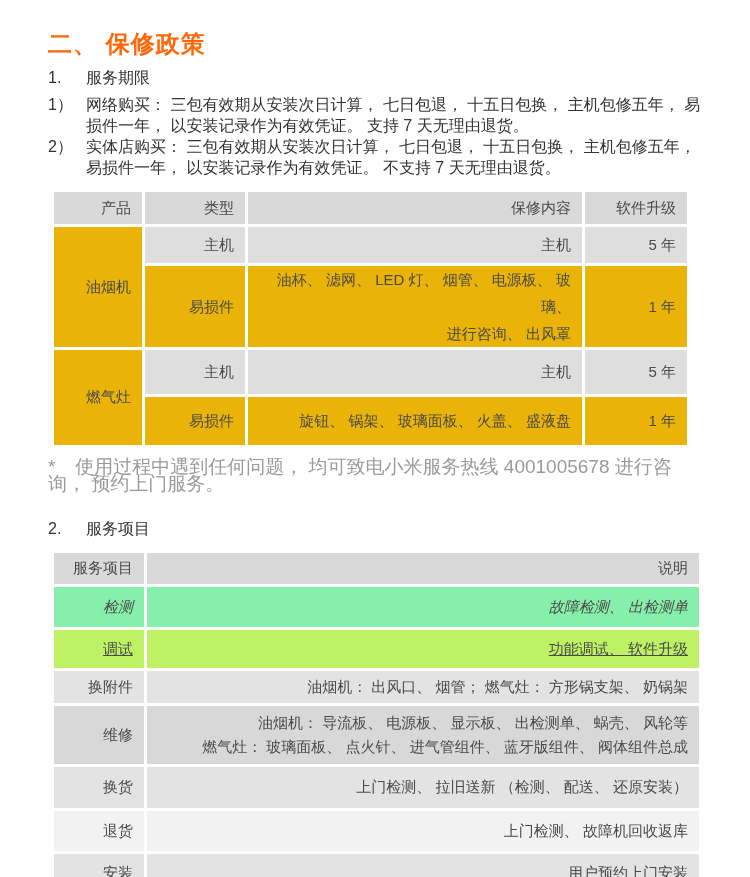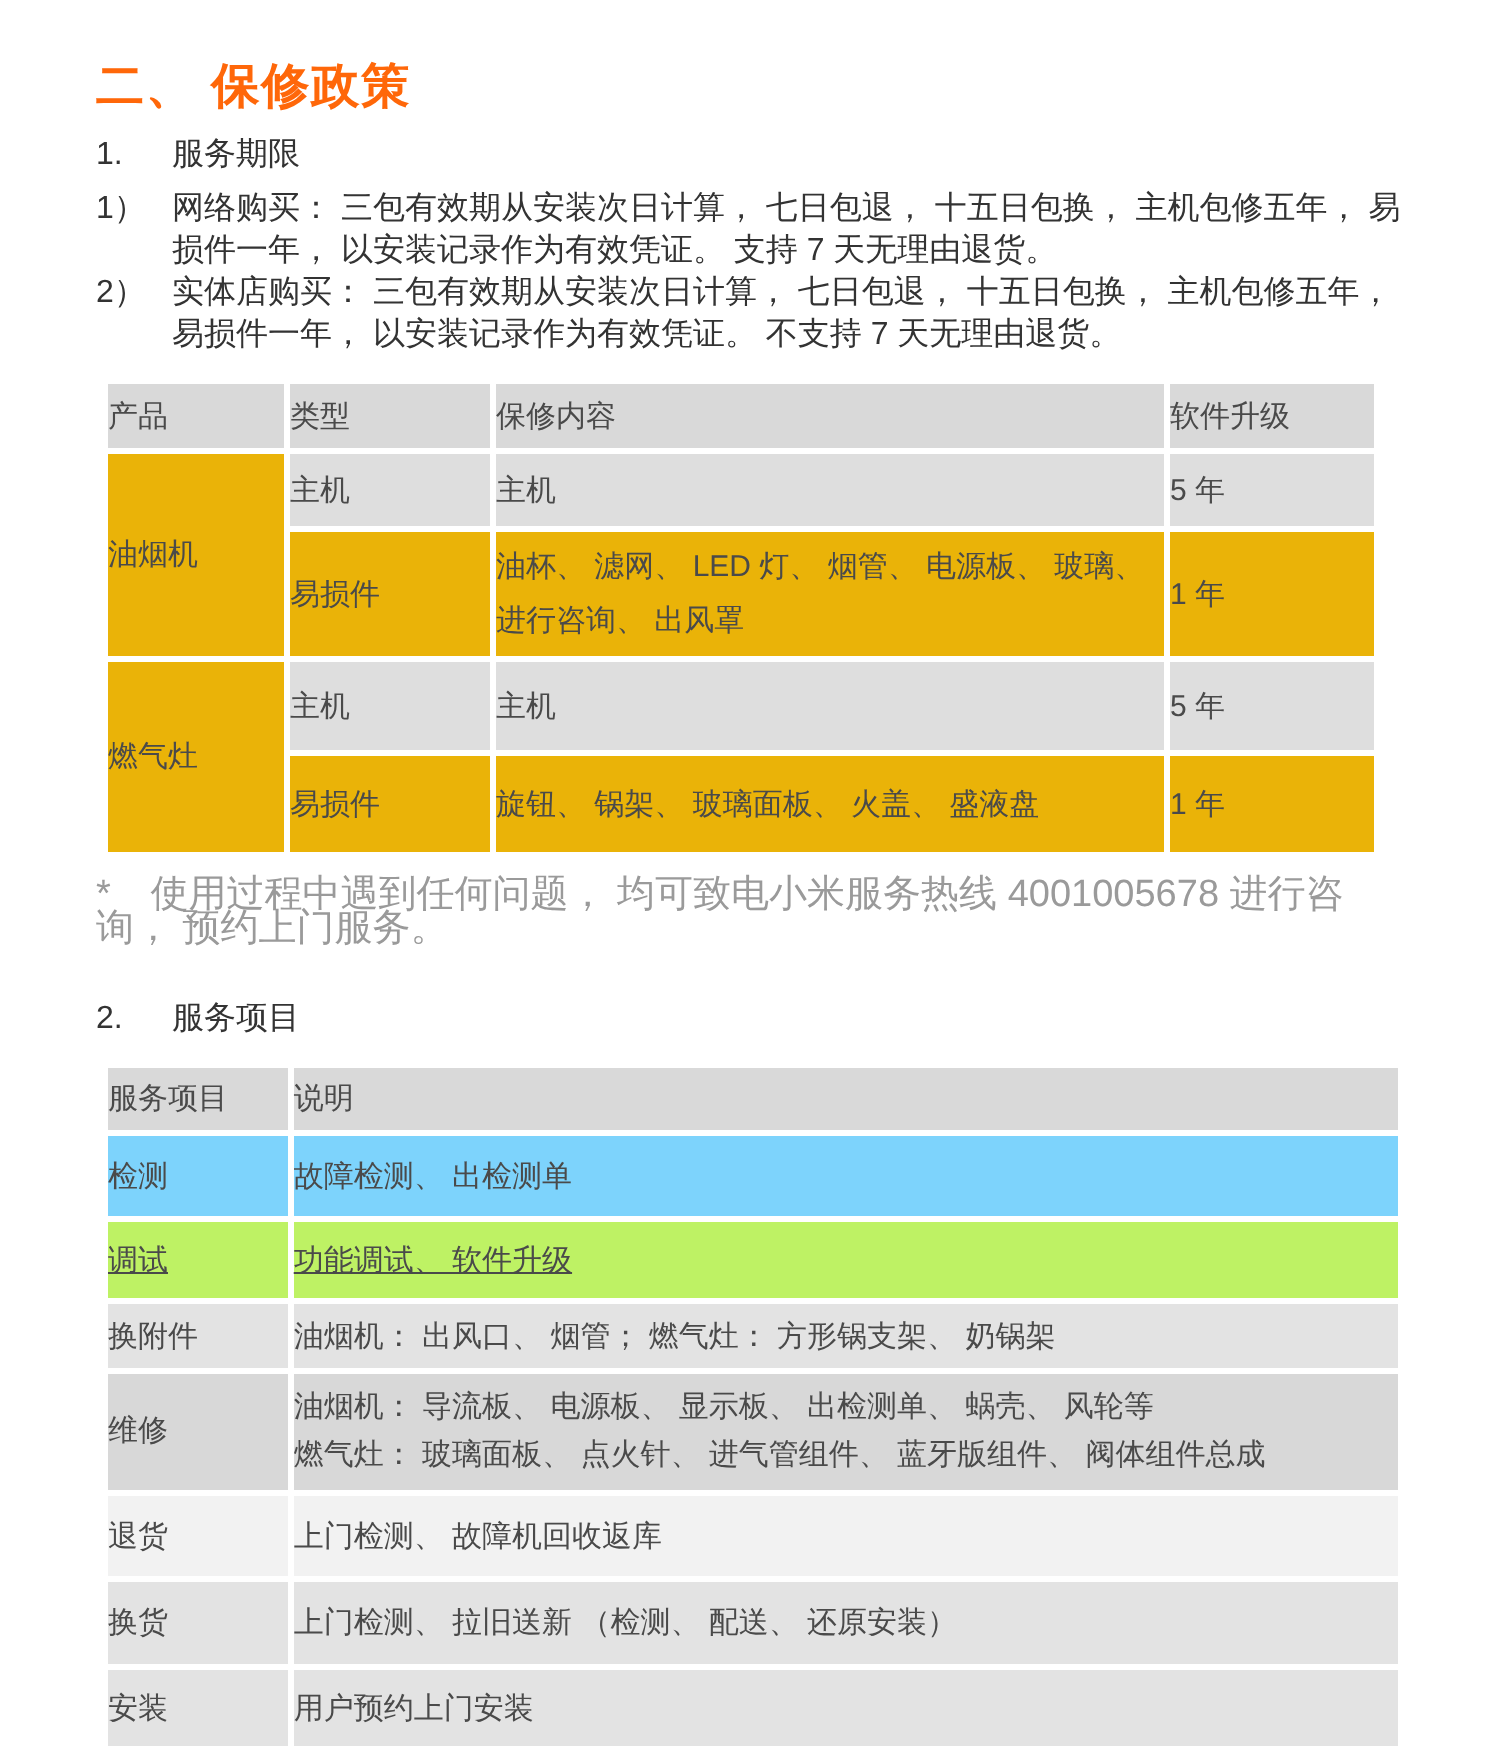--- a/index.html
+++ b/index.html
@@ -19,21 +19,21 @@
   .sec-heading {
     display: flex; font-size: 16px; line-height: 21px;
     color: #333333; margin: 0 0 6px 0; font-weight: 500;
   }
   .num-col { width: 38px; flex: 0 0 38px; }
 
   .para { display: flex; font-size: 16px; line-height: 21px; margin: 0; }
   .para .para-text { flex: 1; }
 
   table { border-collapse: separate; border-spacing: 3px; margin-left: 3px; }
-  td, th { text-align: left; vertical-align: middle; font-weight: 400; padding: 0 0; box-sizing: border-box; }
+  td, th { text-align: right; vertical-align: middle; font-weight: 400; padding: 0 11px; box-sizing: border-box; }
 
   
   .t1 { font-size: 15px; color: #4a4a4a; margin-top: 11px; }
   .t1 th { background: #d9d9d9; height: 32px; font-size: 15px; }
   .t1 col.c1 { width: 88px; }
   .t1 col.c2 { width: 100px; }
   .t1 col.c3 { width: 334px; }
   .t1 col.c4 { width: 102px; }
   .t1 .rdark  { background: #dedede; }
   .t1 .rlight { background: #eab308; }
@@ -48,21 +48,21 @@
   }
   .note .star { display: inline-block; width: 22px; }
 
   .sec2 { margin-top: 26px; }
 
   
   .t2 { font-size: 15px; color: #4a4a4a; margin-top: 11px; }
   .t2 th { background: #d9d9d9; height: 31px; font-size: 15px; }
   .t2 col.c1 { width: 90px; }
   .t2 col.c2 { width: 553px; }
-  .t2 .sr1 { background: #7dd3fc; height: 40px; }
+  .t2 .sr1 { background: #86efac; height: 40px; font-style: italic; }
   .t2 .sr2 { background: #bef264; height: 38px; text-decoration: underline; }
   .t2 .sr3 { background: #e3e3e3; height: 32px; }
   .t2 .sr4 { background: #d8d8d8; height: 58px; line-height: 24px; }
   .t2 .sr5 { background: #e3e3e3; height: 41px; }
   .t2 .sr6 { background: #f2f2f2; height: 40px; }
   .t2 .sr7 { background: #e3e3e3; height: 38px; }
 </style>
 </head>
 <body>
 
@@ -160,26 +160,26 @@
       <td class="sr3">油烟机： 出风口、 烟管； 燃气灶： 方形锅支架、 奶锅架</td>
     </tr>
     <tr>
       <td class="sr4">维修</td>
       <td class="sr4">
         <div>油烟机： 导流板、 电源板、 显示板、 出检测单、 蜗壳、 风轮等</div>
         <div>燃气灶： 玻璃面板、 点火针、 进气管组件、 蓝牙版组件、 阀体组件总成</div>
       </td>
     </tr>
     <tr>
+      <td class="sr5">换货</td>
+      <td class="sr5">上门检测、 拉旧送新 （检测、 配送、 还原安装）</td>
+    </tr>
+    <tr>
       <td class="sr6">退货</td>
       <td class="sr6">上门检测、 故障机回收返库</td>
-    </tr>
-    <tr>
-      <td class="sr5">换货</td>
-      <td class="sr5">上门检测、 拉旧送新 （检测、 配送、 还原安装）</td>
     </tr>
     <tr>
       <td class="sr7">安装</td>
       <td class="sr7">用户预约上门安装</td>
     </tr>
   </tbody>
     </table>
 
 </div>
 

